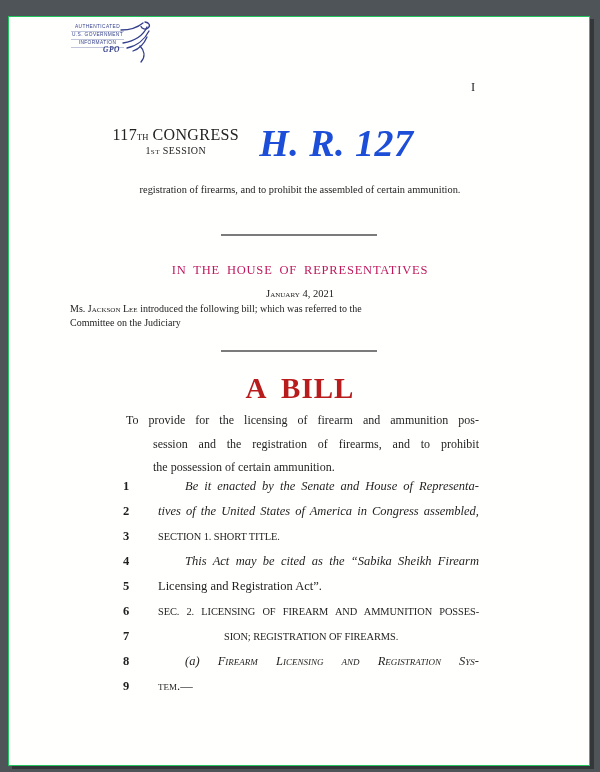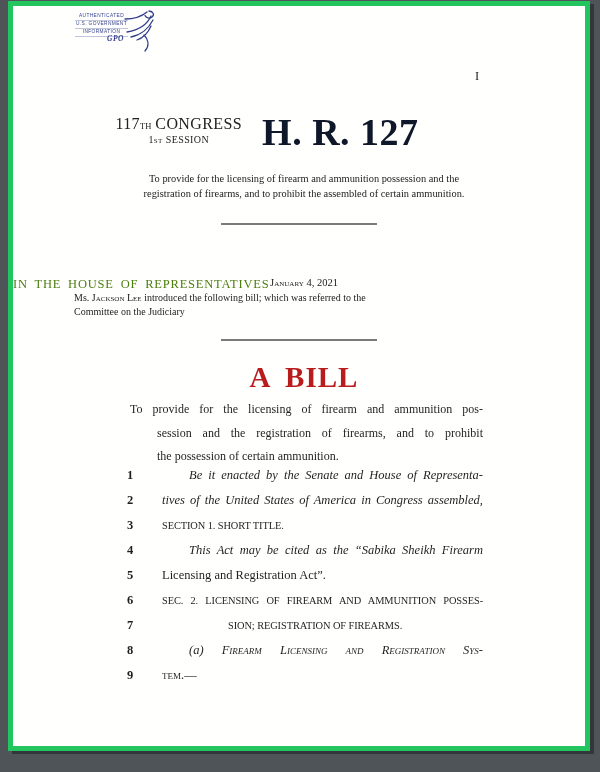--- a/index.html
+++ b/index.html
@@ -1,21 +1,21 @@
 <!DOCTYPE html>
 <html><head>
 <meta charset="utf-8">
 <style>
   * { margin:0; padding:0; box-sizing:border-box; }
   html,body { width:600px; height:772px; overflow:hidden; }
   body { background:#4f5458; font-family:"Liberation Serif","DejaVu Serif",serif; }
 
   .page {
-    position:absolute; left:8px; top:1px; width:582px; height:750px;
-    background:#fffffe; border:5px solid #22c55e;
+    position:absolute; left:8px; top:16px; width:582px; height:750px;
+    background:#fffffe; border:1px solid #22c55e;
     box-shadow:4px 3px 0 #33373a;
     color:#1f1f1f;
   }
   .abs { position:absolute; }
 
   
   .seal { left:45px; top:2px; width:100px; height:48px; }
   .seal-text { position:absolute; right:30px; top:5px; text-align:center;
     font-family:"Liberation Sans",sans-serif; font-size:4.8px; line-height:6.4px;
     color:#333f8c; letter-spacing:.4px; white-space:nowrap; }
@@ -28,33 +28,33 @@
   .folio { left:452px; top:63px; width:24px; text-align:center; font-size:12.5px; color:#26262c; }
 
   
   .hdr { left:0; top:104px; width:582px; display:flex; justify-content:center;
          align-items:center; gap:20px; transform:translateX(-37px); }
   .congress { text-align:center; line-height:13px; white-space:nowrap; color:#222; }
   .congress .big { font-size:16px; letter-spacing:.4px; }
   .congress .ord { font-size:8.5px; }
   .congress .row2 { font-size:10px; letter-spacing:.4px; }
   .congress .ord2 { font-size:7px; }
-  .billnum { font-size:38px; font-weight:bold; letter-spacing:.5px; color:#0f172a;
-             white-space:nowrap; }
+  .billnum { font-size:38px; font-weight:bold; letter-spacing:.5px; color:#1d4ed8;
+             white-space:nowrap;font-style:italic; }
 
   
   .summary { left:81px; top:166px; width:420px; text-align:center;
              font-size:10.4px; line-height:14.5px; color:#222; }
 
   .rule { left:50%; transform:translateX(-50%); width:156px; height:2px; background:#7b7b7b; }
   .rule1 { top:217px; }
   .rule2 { top:333px; }
 
-  .chamber { left:0; top:246px; width:582px; text-align:left; font-size:12.5px;
-             letter-spacing:.8px; word-spacing:3px; color:#4d7c0f; white-space:nowrap;margin-top:25px; }
+  .chamber { left:0; top:246px; width:582px; text-align:center; font-size:12.5px;
+             letter-spacing:.8px; word-spacing:3px; color:#be185d; white-space:nowrap; }
   .date { left:0; top:271px; width:582px; text-align:center; font-size:10.5px; color:#222; }
   .intro { left:61px; top:285px; width:460px; 
            font-size:10px; line-height:13.5px; color:#222; }
   .sc { font-variant:small-caps; }
 
   .abill { left:0; top:355px; width:582px; text-align:center; font-size:29px;
            font-weight:bold; letter-spacing:1px; word-spacing:7px; color:#b91c1c; }
 
   .longtitle { left:117px; top:392px; width:353px; font-size:12px; line-height:23.5px; }
   .lt-line { white-space:nowrap; }
@@ -99,21 +99,20 @@
 
   <div class="abs hdr">
     <div class="congress">
       <div><span class="big">117</span><span class="ord">TH</span> <span class="big">CONGRESS</span></div>
       <div class="row2"><span>1</span><span class="ord2">ST</span> <span>SESSION</span></div>
     </div>
     <div class="billnum">H. R. 127</div>
   </div>
 
   <div class="abs summary">
-    <div>To provide for the licensing of firearm and ammunition possession and the</div>
     <div>registration of firearms, and to prohibit the assembled of certain ammunition.</div>
   </div>
 
   <div class="abs rule rule1"></div>
 
   <div class="abs chamber">IN THE HOUSE OF REPRESENTATIVES</div>
   <div class="abs date sc">January 4, 2021</div>
   <div class="abs intro">
     <div><span>Ms. </span><span class="sc">Jackson Lee</span><span> introduced the following bill; which was referred to the</span></div>
     <div>Committee on the Judiciary</div>

